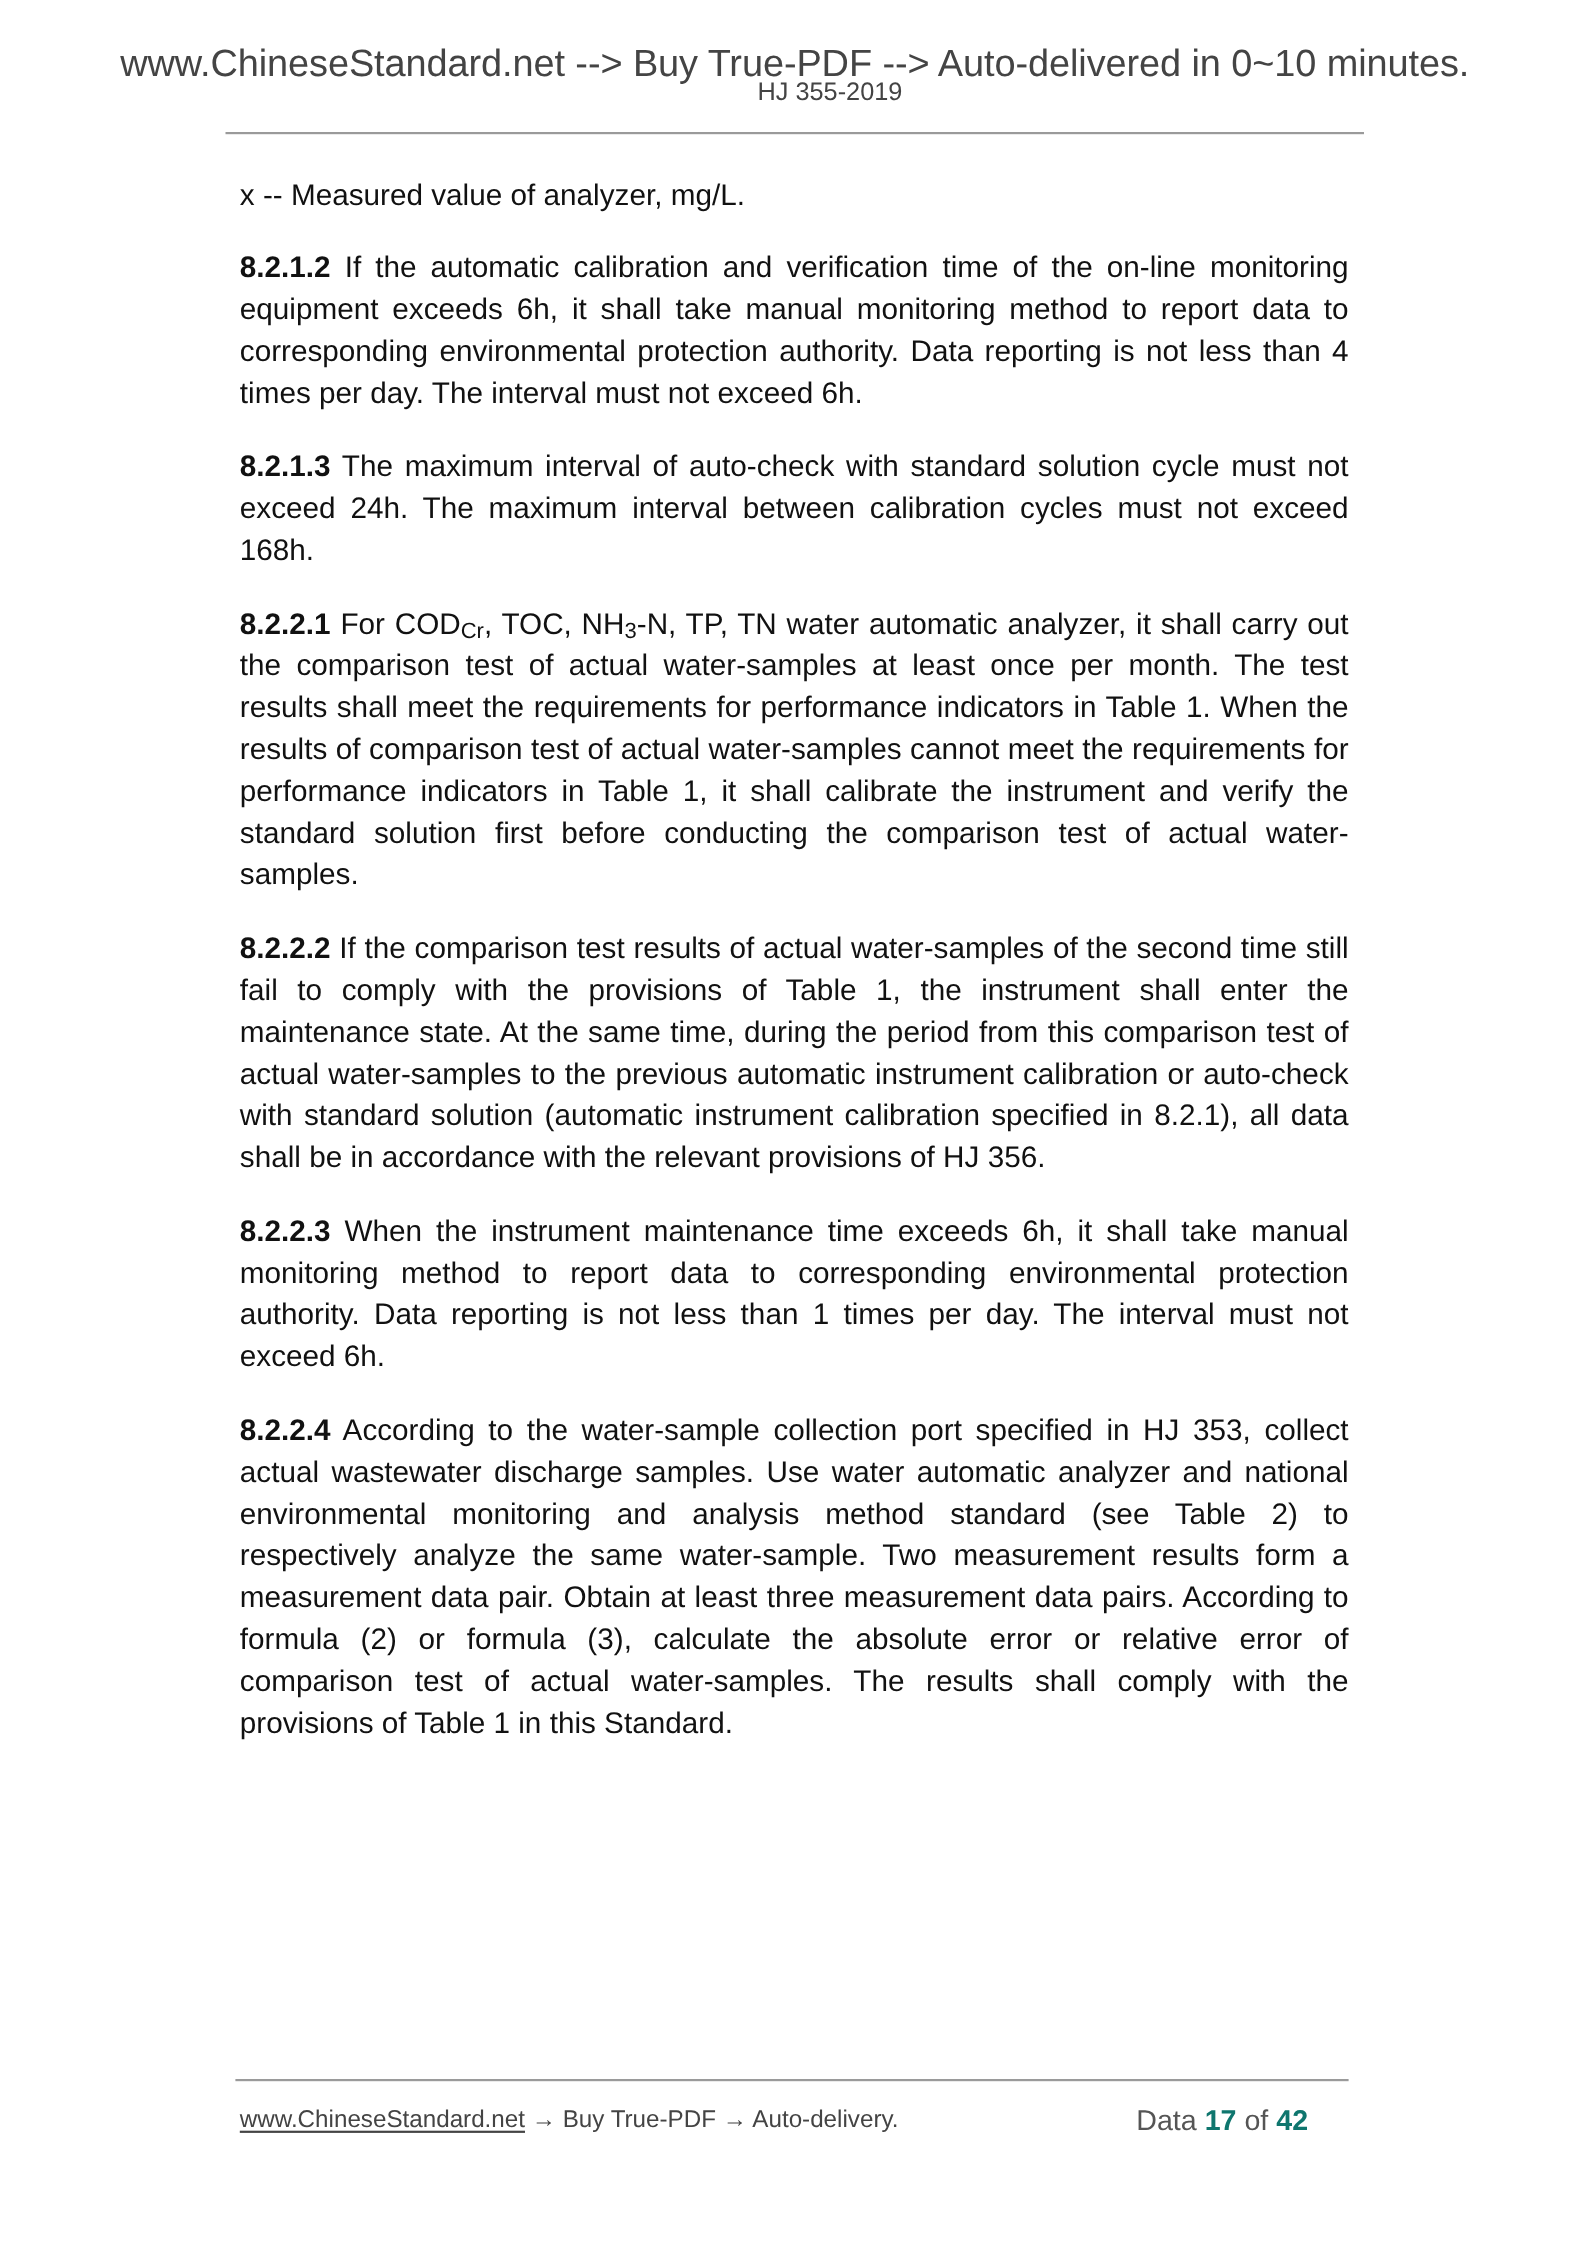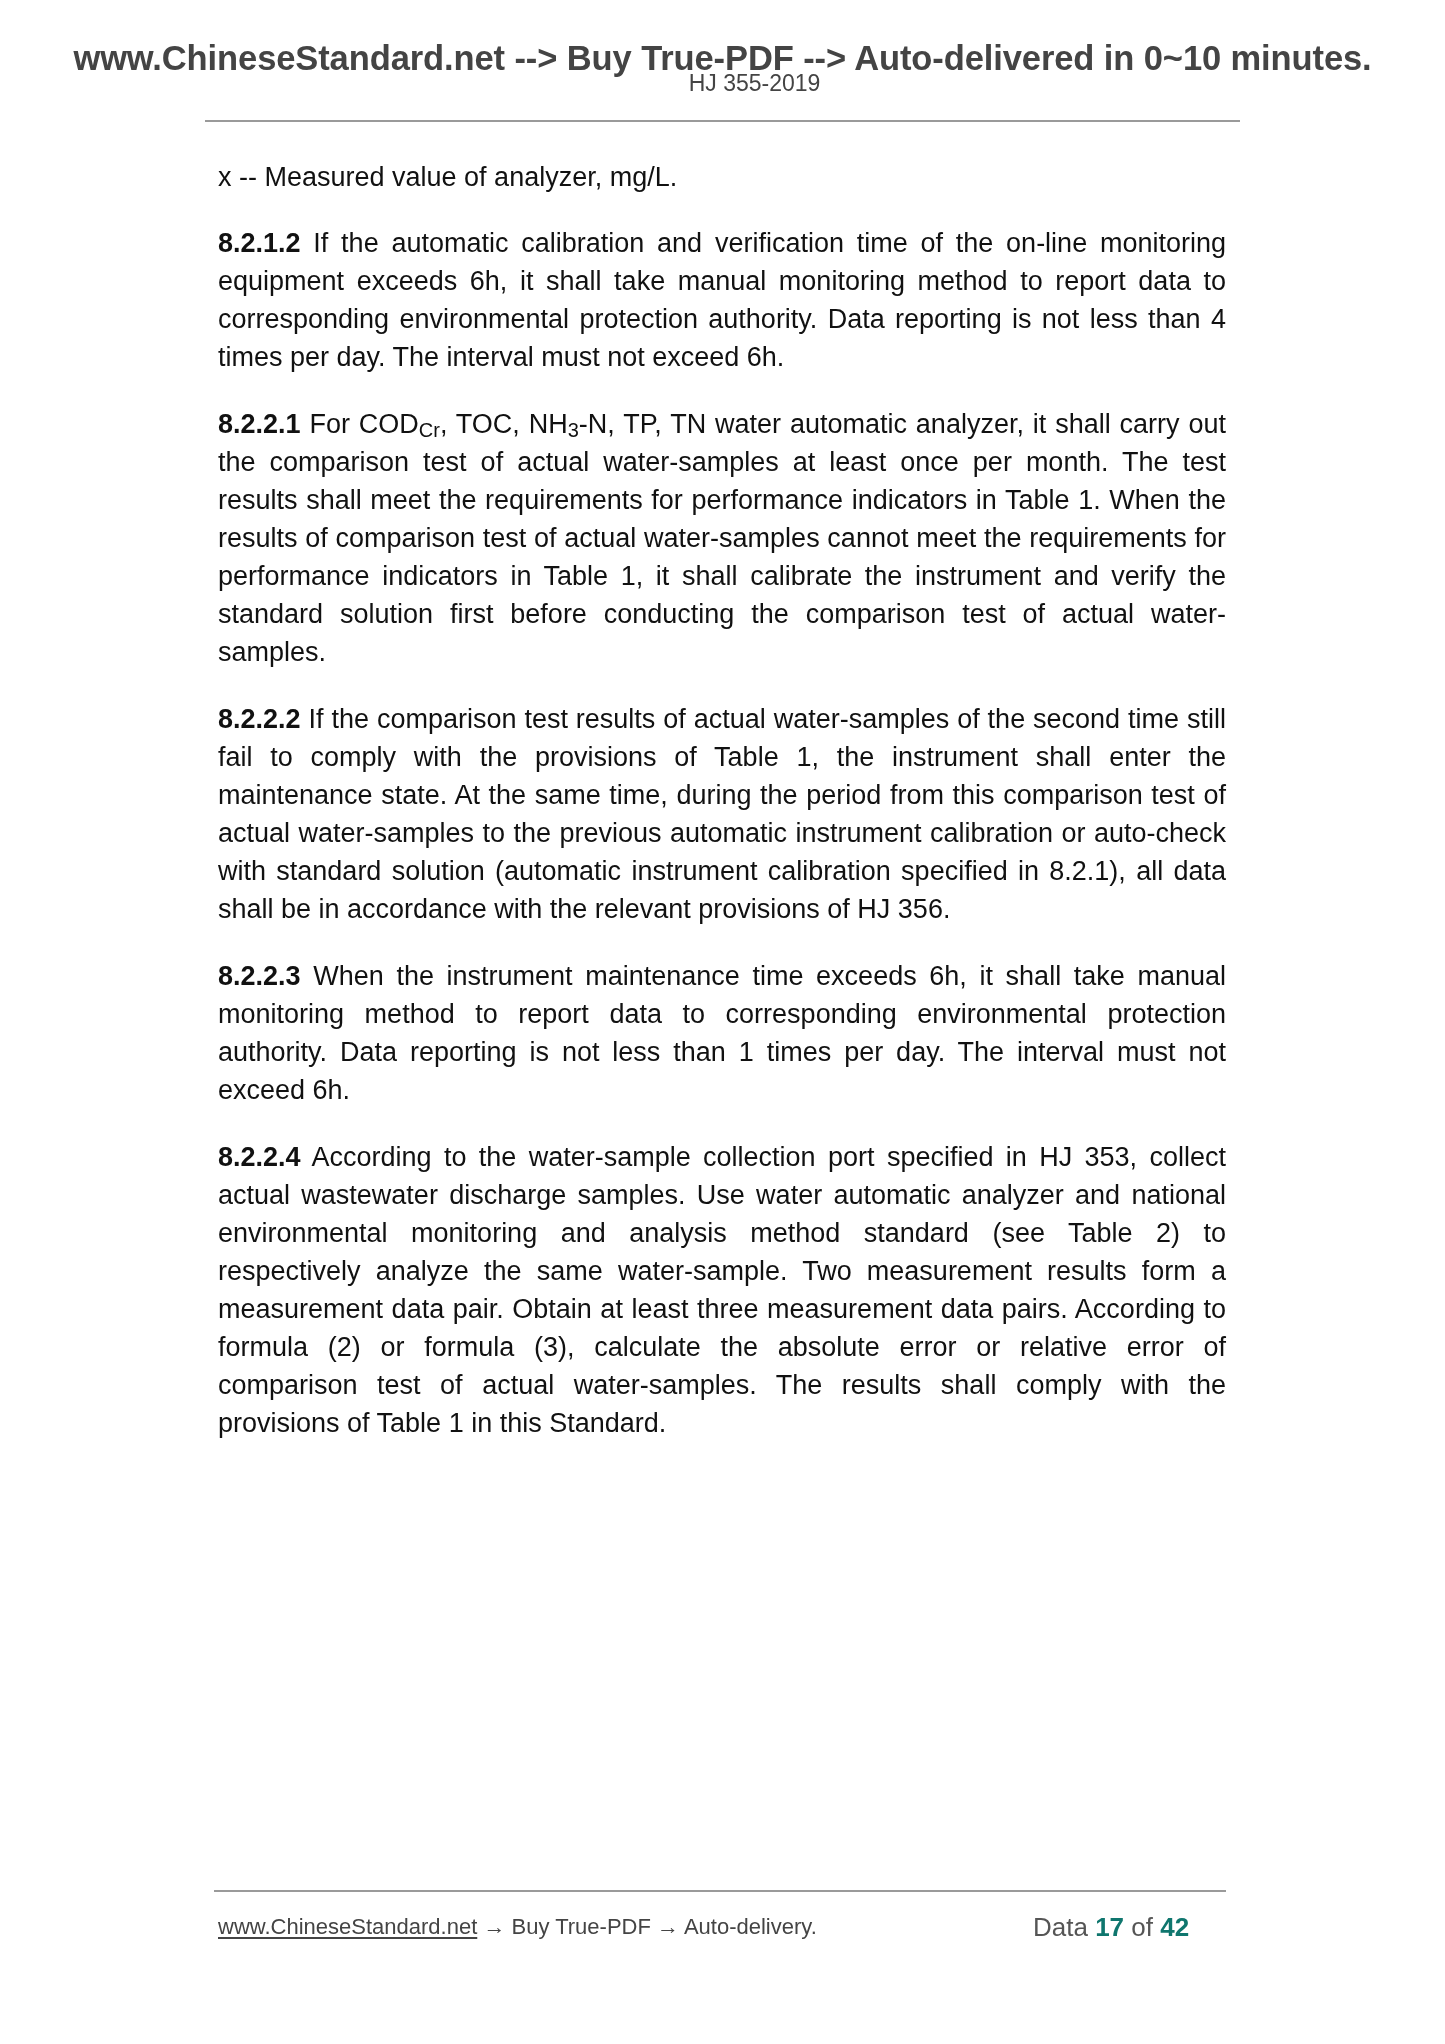--- a/index.html
+++ b/index.html
@@ -19,21 +19,20 @@
     position: absolute;
     left: 0;
     top: 38px;
     width: 1445px;
     text-align: center;
     font-size: 34.5px;
     line-height: 40px;
     color: #444444;
     white-space: nowrap;
     letter-spacing: -0.1px;
-    font-weight: bold;
   }
   .header-sub {
     position: absolute;
     left: 0;
     top: 70px;
     width: 1445px;
     text-align: center;
     font-size: 23px;
     line-height: 26px;
     color: #444444;
@@ -115,20 +114,21 @@
 
 <div class="header-title">www.ChineseStandard.net --&gt; Buy True-PDF --&gt; Auto-delivered in 0~10 minutes.</div>
 <div class="header-sub">HJ 355-2019</div>
 <div class="header-rule"></div>
 
 <div class="content">
   <p class="para" style="margin-bottom:28px">x -- Measured value of analyzer, mg/L.</p>
 
   <p class="para"><b>8.2.1.2</b><span> If the automatic calibration and verification time of the on-line monitoring equipment exceeds 6h, it shall take manual monitoring method to report data to corresponding environmental protection authority. Data reporting is not less than 4 times per day. The interval must not exceed 6h.</span></p>
 
+  <p class="para"><b>8.2.1.3</b><span> The maximum interval of auto-check with standard solution cycle must not exceed 24h. The maximum interval between calibration cycles must not exceed 168h.</span></p>
 
 
   <p class="para"><b>8.2.2.1</b><span> For COD</span><sub>Cr</sub><span>, TOC, NH</span><sub>3</sub><span>-N, TP, TN water automatic analyzer, it shall carry out the comparison test of actual water-samples at least once per month. The test results shall meet the requirements for performance indicators in Table 1. When the results of comparison test of actual water-samples cannot meet the requirements for performance indicators in Table 1, it shall calibrate the instrument and verify the standard solution first before conducting the comparison test of actual water-samples.</span></p>
 
   <p class="para"><b>8.2.2.2</b><span> If the comparison test results of actual water-samples of the second time still fail to comply with the provisions of Table 1, the instrument shall enter the maintenance state. At the same time, during the period from this comparison test of actual water-samples to the previous automatic instrument calibration or auto-check with standard solution (automatic instrument calibration specified in 8.2.1), all data shall be in accordance with the relevant provisions of HJ 356.</span></p>
 
   <p class="para"><b>8.2.2.3</b><span> When the instrument maintenance time exceeds 6h, it shall take manual monitoring method to report data to corresponding environmental protection authority. Data reporting is not less than 1 times per day. The interval must not exceed 6h.</span></p>
 
   <p class="para"><b>8.2.2.4</b><span> According to the water-sample collection port specified in HJ 353, collect actual wastewater discharge samples. Use water automatic analyzer and national environmental monitoring and analysis method standard (see Table 2) to respectively analyze the same water-sample. Two measurement results form a measurement data pair. Obtain at least three measurement data pairs. According to formula (2) or formula (3), calculate the absolute error or relative error of comparison test of actual water-samples. The results shall comply with the provisions of Table 1 in this Standard.</span></p>
 </div>

